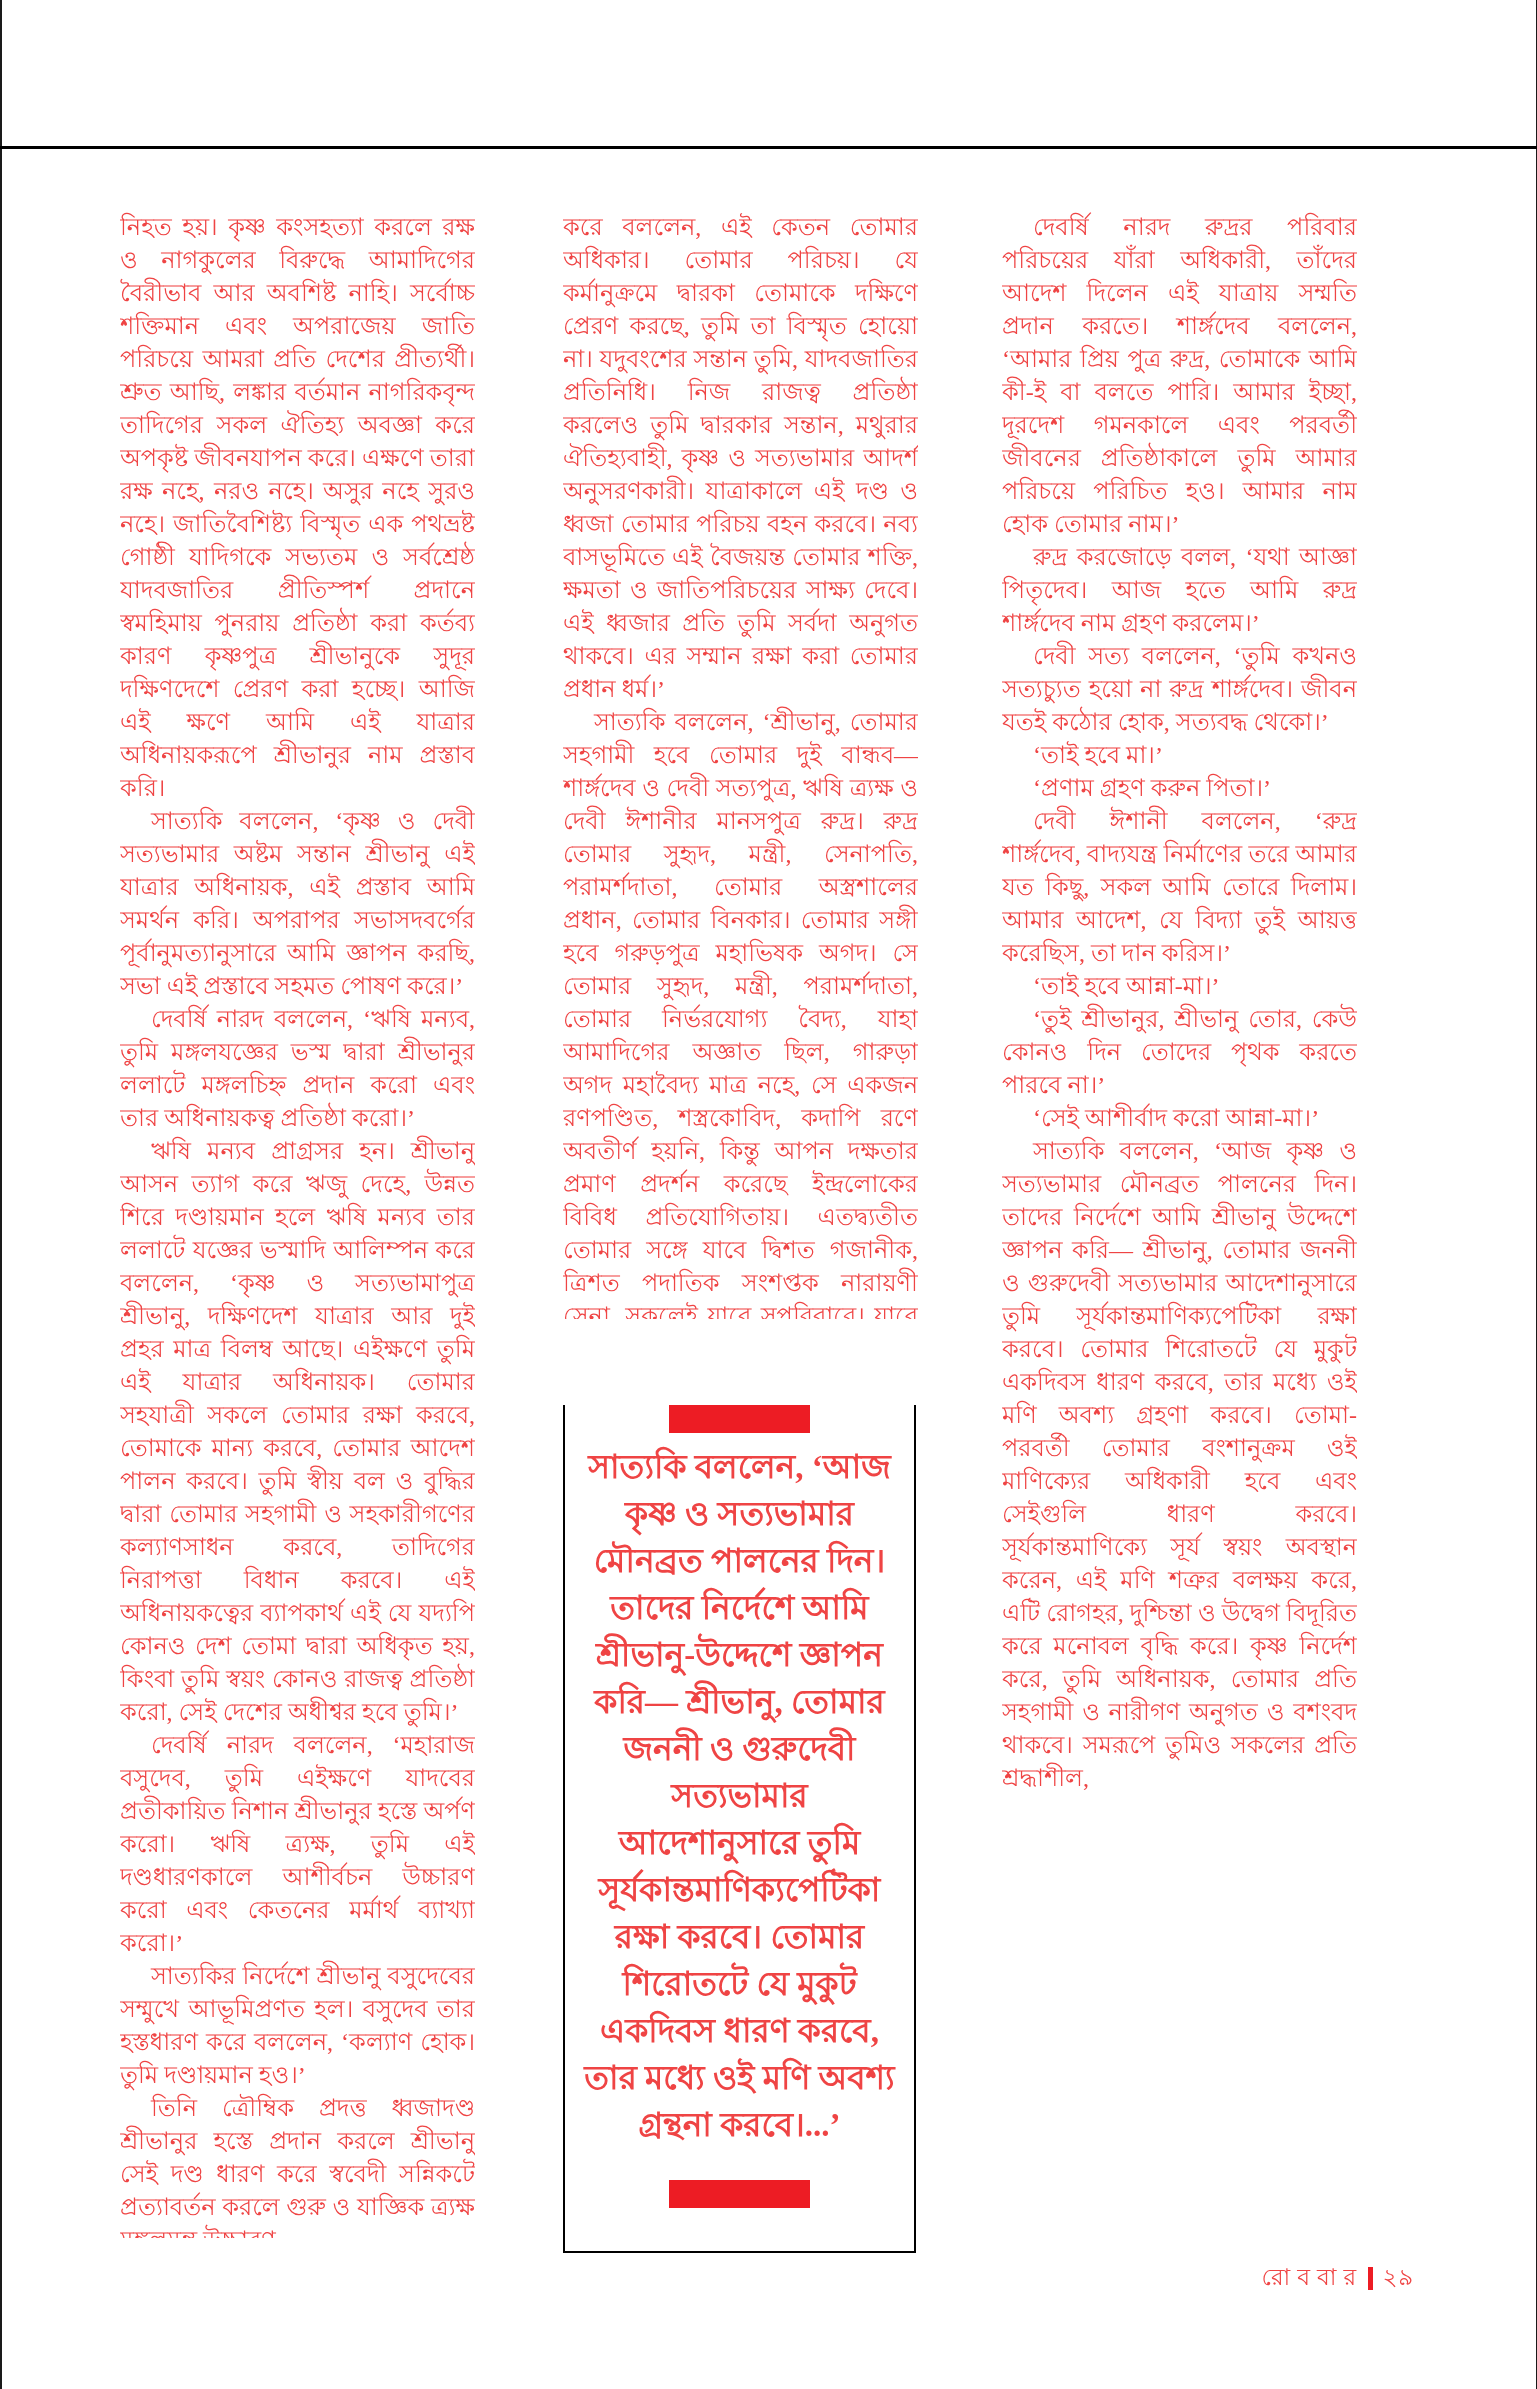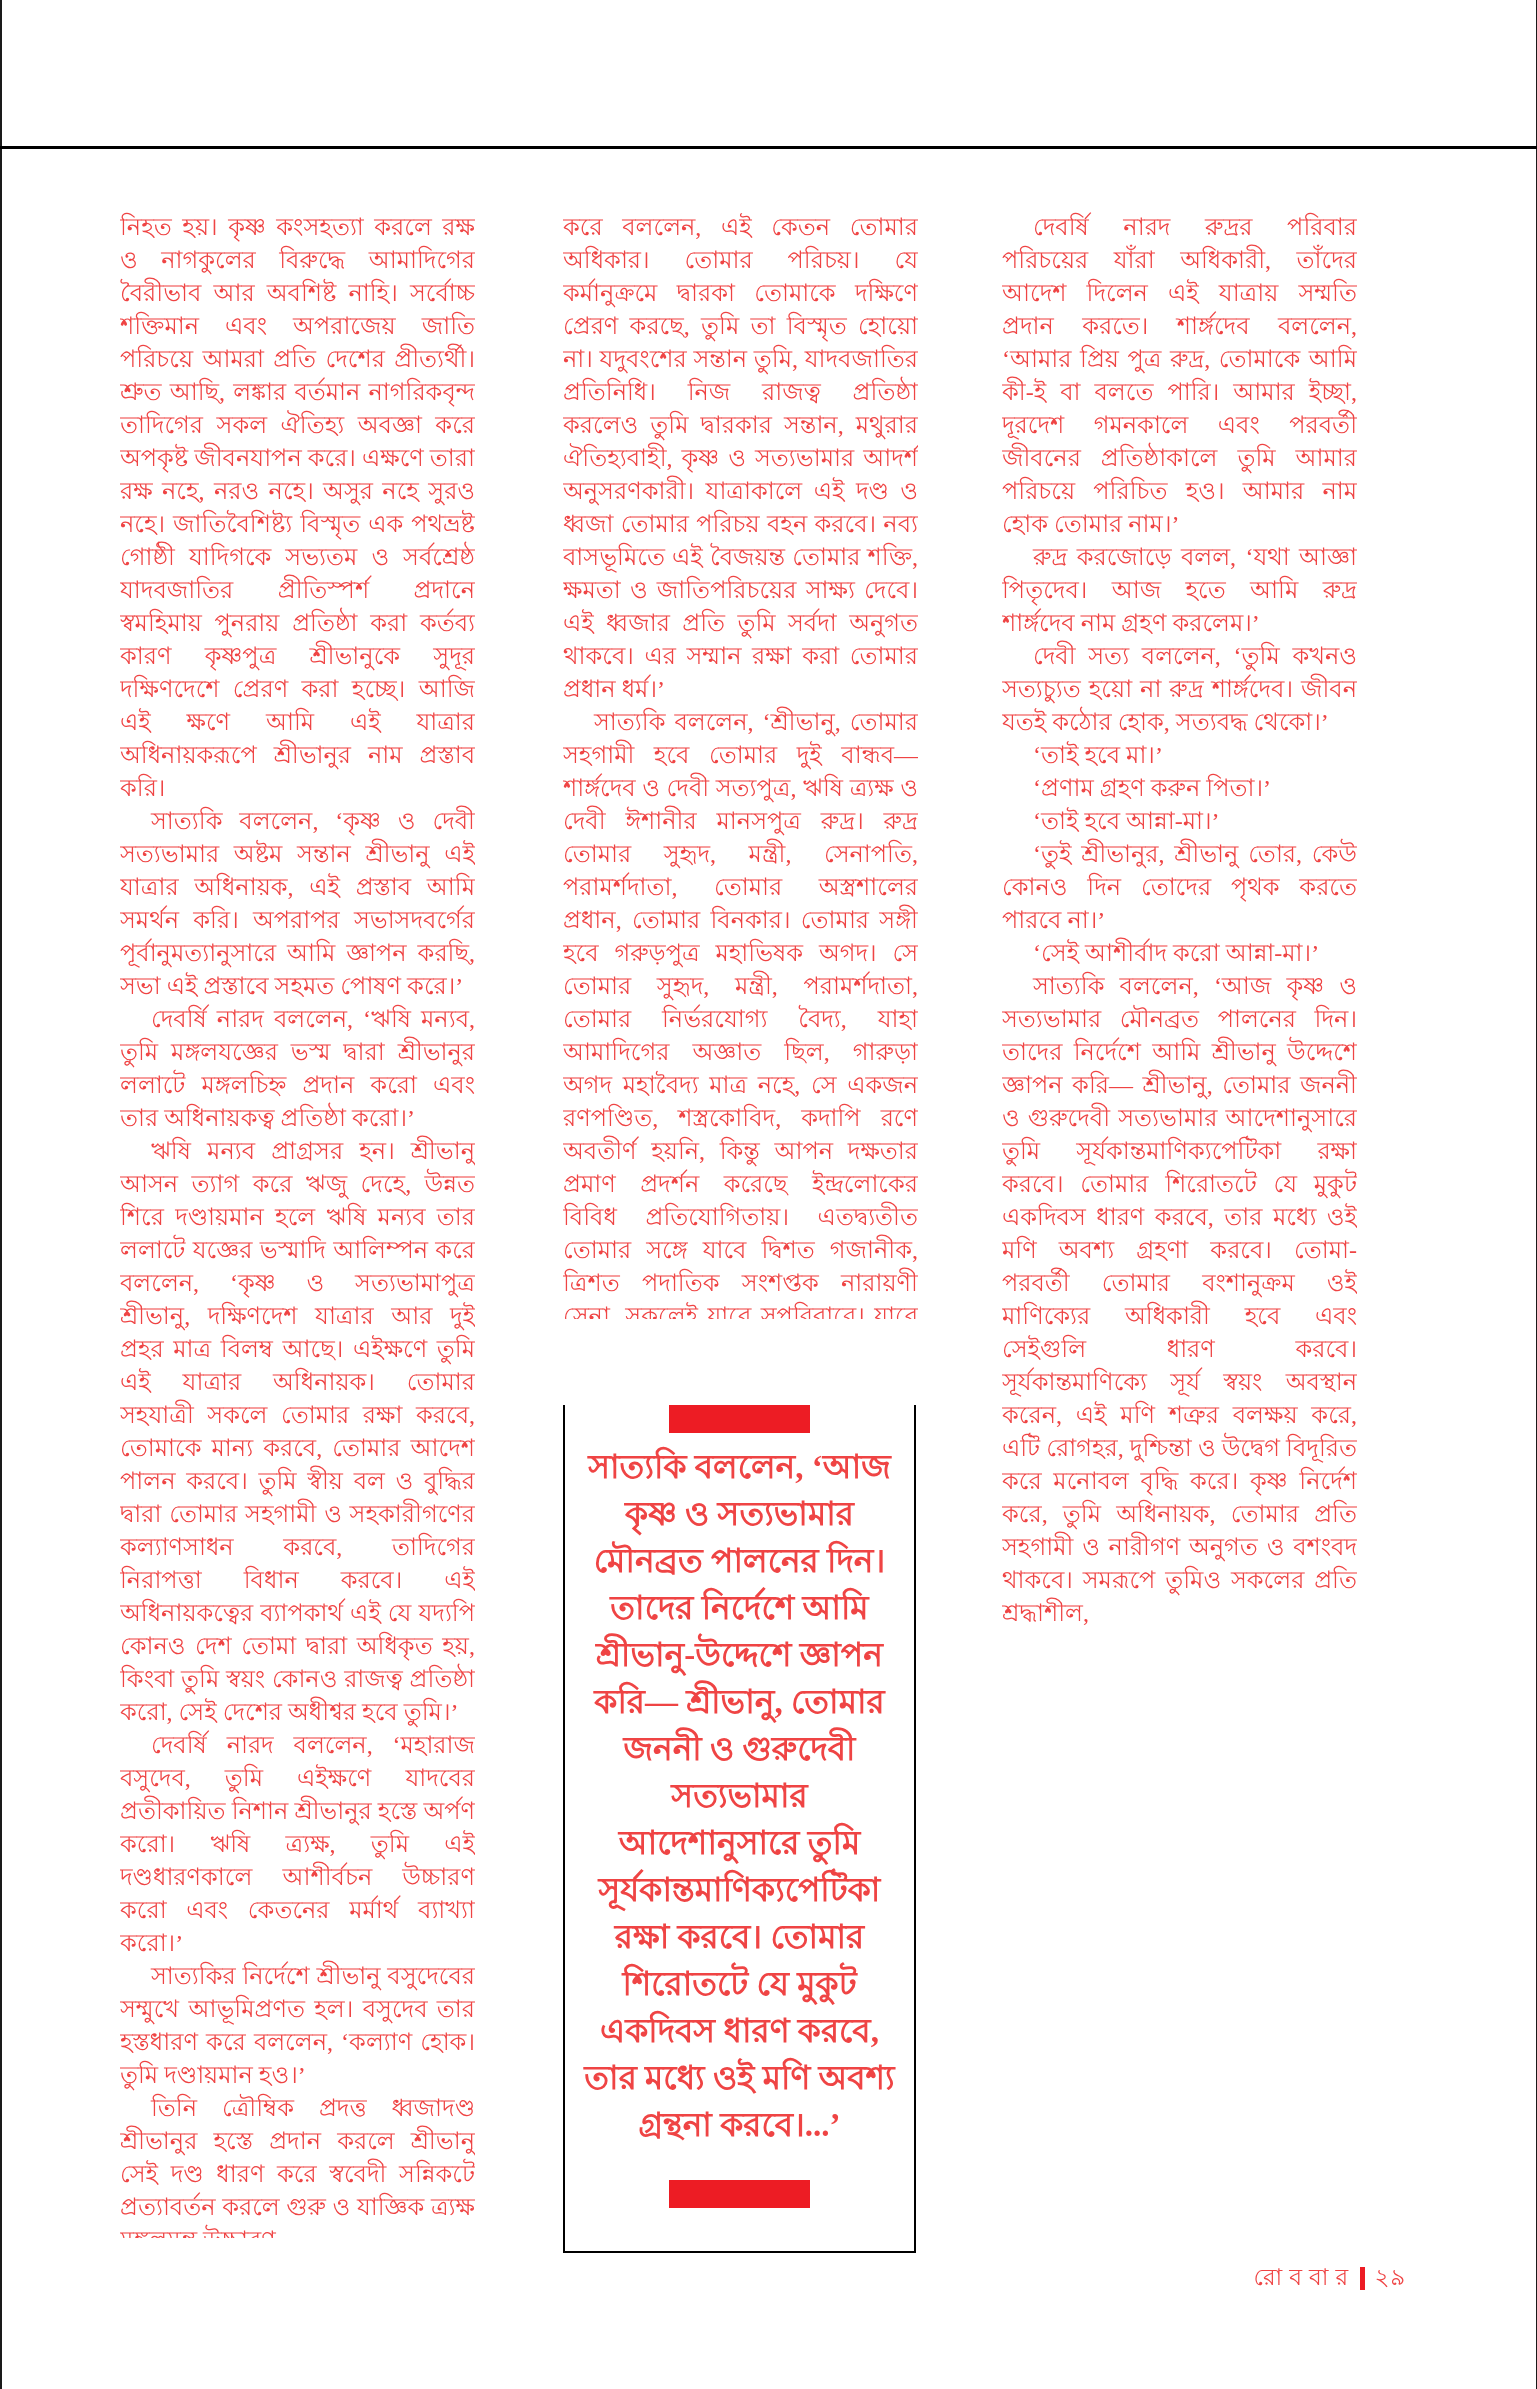--- a/index.html
+++ b/index.html
@@ -58,21 +58,21 @@
     overflow: hidden;
     font-weight: 700;
     font-size: 33px;
     line-height: 47px;
     text-align: center;
     text-indent: 0;
   }
   .footer {
     position: absolute;
     top: 2265px;
-    right: 132px;
+    right: 124px;
     font-size: 23px;
     line-height: 26px;
     white-space: nowrap;
     display: flex;
     align-items: center;
   }
   .footer .label { letter-spacing: 7px; }
   .footer .sep {
     display: inline-block;
     width: 5.4px; height: 23px;
@@ -110,20 +110,21 @@
       <div class="red-bar"></div>
     </div>
   </div>
 
   <div class="col" id="col3">
     <p>দেবর্ষি নারদ রুদ্রর পরিবার পরিচয়ের যাঁরা অধিকারী, তাঁদের আদেশ দিলেন এই যাত্রায় সম্মতি প্রদান করতে। শার্ঙ্গদেব বললেন, ‘আমার প্রিয় পুত্র রুদ্র, তোমাকে আমি কী-ই বা বলতে পারি। আমার ইচ্ছা, দূরদেশ গমনকালে এবং পরবর্তী জীবনের প্রতিষ্ঠাকালে তুমি আমার পরিচয়ে পরিচিত হও। আমার নাম হোক তোমার নাম।’</p>
     <p>রুদ্র করজোড়ে বলল, ‘যথা আজ্ঞা পিতৃদেব। আজ হতে আমি রুদ্র শার্ঙ্গদেব নাম গ্রহণ করলেম।’</p>
     <p>দেবী সত্য বললেন, ‘তুমি কখনও সত্যচ্যুত হয়ো না রুদ্র শার্ঙ্গদেব। জীবন যতই কঠোর হোক, সত্যবদ্ধ থেকো।’</p>
     <p>‘তাই হবে মা।’</p>
     <p>‘প্রণাম গ্রহণ করুন পিতা।’</p>
+    <p>দেবী ঈশানী বললেন, ‘রুদ্র শার্ঙ্গদেব, বাদ্যযন্ত্র নির্মাণের তরে আমার যত কিছু, সকল আমি তোরে দিলাম। আমার আদেশ, যে বিদ্যা তুই আয়ত্ত করেছিস, তা দান করিস।’</p>
     <p>‘তাই হবে আন্না-মা।’</p>
     <p>‘তুই শ্রীভানুর, শ্রীভানু তোর, কেউ কোনও দিন তোদের পৃথক করতে পারবে না।’</p>
     <p>‘সেই আশীর্বাদ করো আন্না-মা।’</p>
     <p>সাত্যকি বললেন, ‘আজ কৃষ্ণ ও সত্যভামার মৌনব্রত পালনের দিন। তাদের নির্দেশে আমি শ্রীভানু উদ্দেশে জ্ঞাপন করি— শ্রীভানু, তোমার জননী ও গুরুদেবী সত্যভামার আদেশানুসারে তুমি সূর্যকান্তমাণিক্যপেটিকা রক্ষা করবে। তোমার শিরোতটে যে মুকুট একদিবস ধারণ করবে, তার মধ্যে ওই মণি অবশ্য গ্রহণা করবে। তোমা-পরবর্তী তোমার বংশানুক্রম ওই মাণিক্যের অধিকারী হবে এবং সেইগুলি ধারণ করবে। সূর্যকান্তমাণিক্যে সূর্য স্বয়ং অবস্থান করেন, এই মণি শত্রুর বলক্ষয় করে, এটি রোগহর, দুশ্চিন্তা ও উদ্বেগ বিদূরিত করে মনোবল বৃদ্ধি করে। কৃষ্ণ নির্দেশ করে, তুমি অধিনায়ক, তোমার প্রতি সহগামী ও নারীগণ অনুগত ও বশংবদ থাকবে। সমরূপে তুমিও সকলের প্রতি শ্রদ্ধাশীল,</p>
   </div>
 
   <div class="footer">
     <span class="label">রোববার</span>
     <span class="sep"></span>
     <span class="num">২৯</span>

